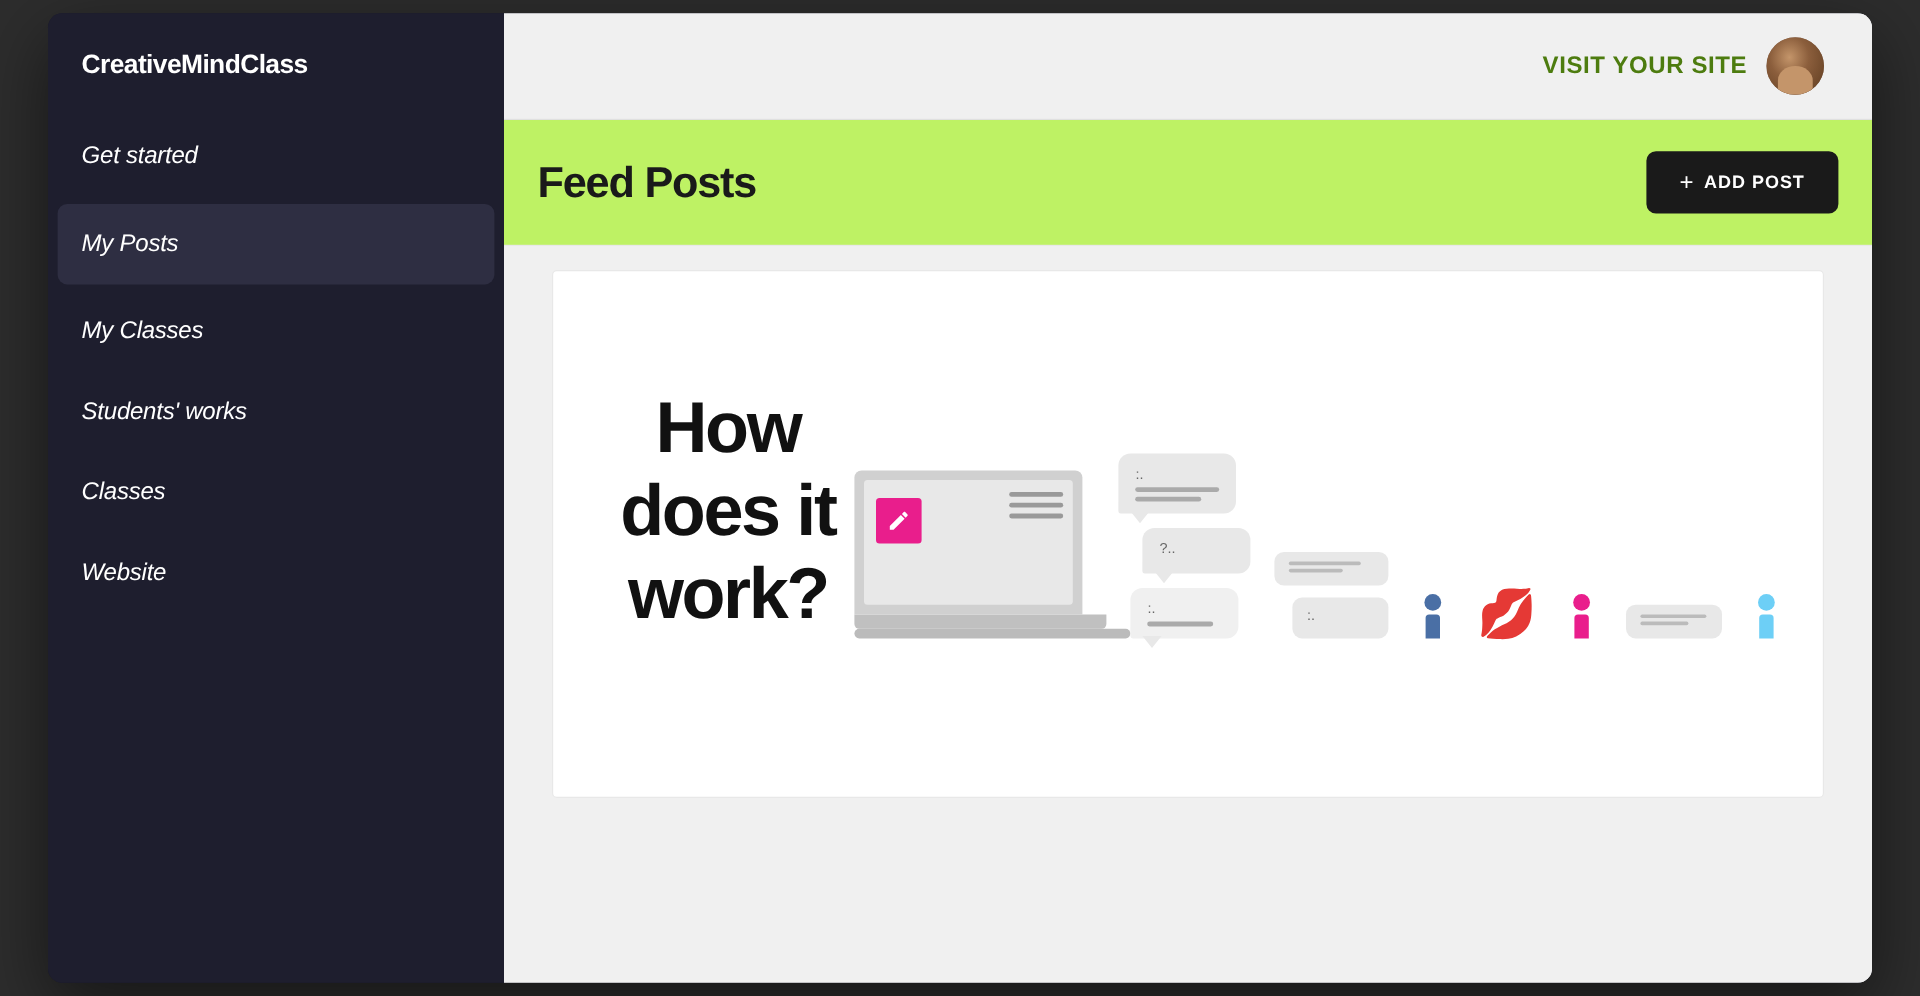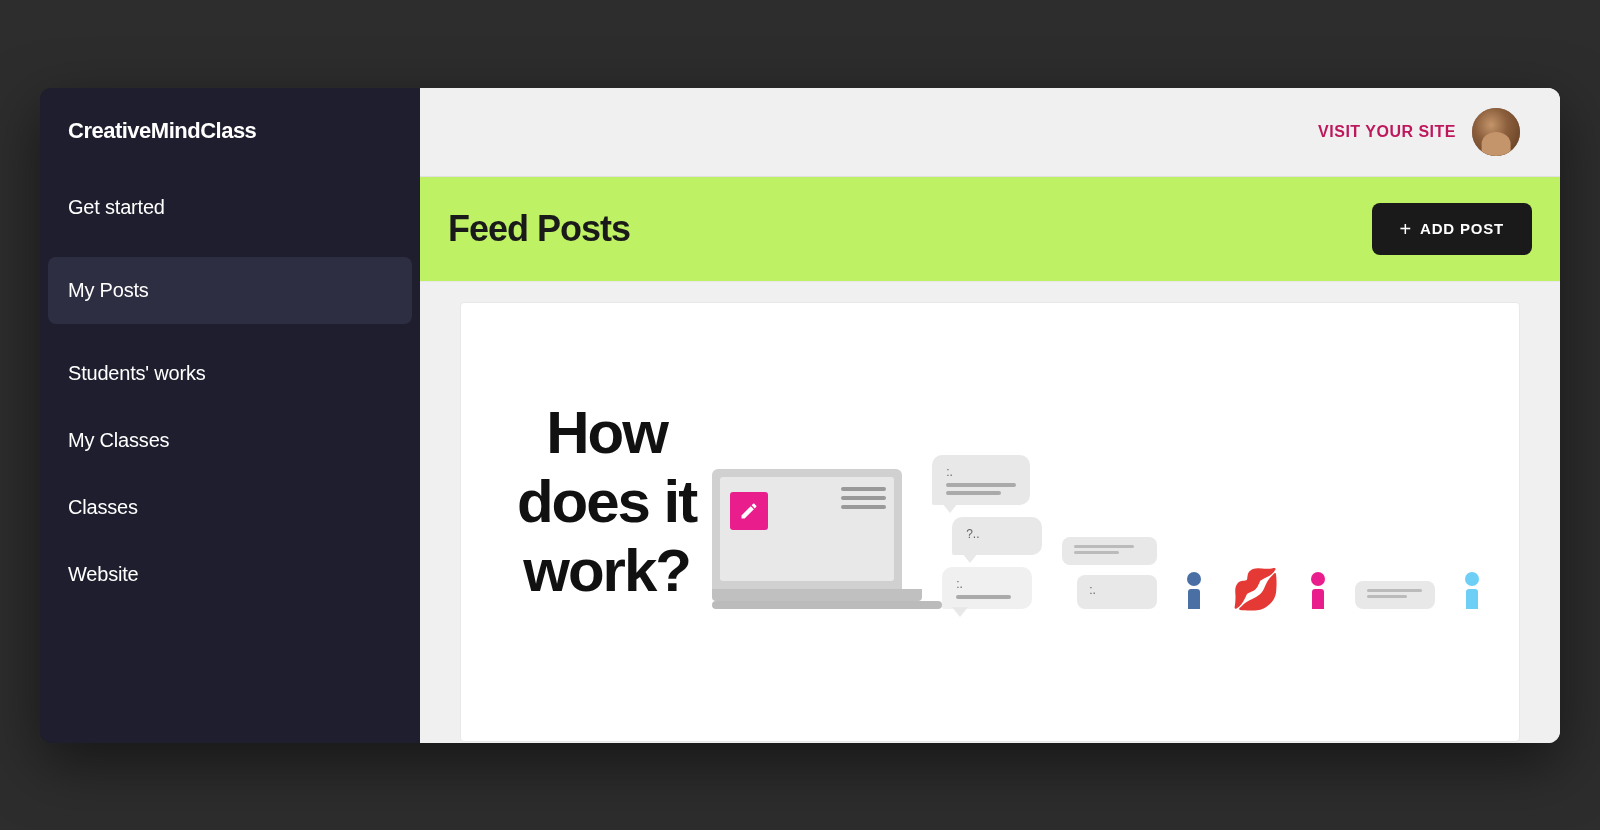--- a/index.html
+++ b/index.html
@@ -8,21 +8,21 @@
       background: #2d2d2d;
       display: flex;
       justify-content: center;
       align-items: center;
       min-height: 100vh;
       font-family: 'Helvetica Neue', Helvetica, Arial, sans-serif;
     }
 
     .app-window {
       width: 1520px;
-      height: 655px;
+      height: 808px;
       background: #1a1a2e;
       border-radius: 12px;
       overflow: hidden;
       display: flex;
       box-shadow: 0 20px 60px rgba(0,0,0,0.5);
     }
 
     
     .sidebar {
       width: 380px;
@@ -39,37 +39,38 @@
       font-size: 22px;
       font-weight: 800;
       letter-spacing: -0.5px;
     }
 
     .sidebar-nav {
       display: flex;
       flex-direction: column;
       padding: 10px 0;
       flex: 1;
+      font-style: italic;
     }
 
     .nav-item {
       padding: 22px 28px;
       color: #ffffff;
       font-size: 20px;
       font-weight: 500;
       cursor: pointer;
       border-radius: 0;
       transition: background 0.15s;
       letter-spacing: -0.2px;
     }
 
     .nav-item.active {
       background: #2e2e42;
       border-radius: 8px;
-      margin: 16px 8px;
+      margin: 6px 8px;
       padding: 22px 20px;
     }
 
     
     .main-content {
       flex: 1;
       background: #f0f0f0;
       display: flex;
       flex-direction: column;
       overflow: hidden;
@@ -86,23 +87,23 @@
       min-height: 70px;
     }
 
     .header-right {
       display: flex;
       align-items: center;
       gap: 16px;
     }
 
     .visit-site-link {
-      font-size: 16px;
+      font-size: 20px;
       font-weight: 700;
-      color: #be185d;
+      color: #4d7c0f;
       letter-spacing: 0.5px;
       text-transform: uppercase;
       cursor: pointer;
       text-decoration: none;
     }
 
     .avatar {
       width: 48px;
       height: 48px;
       border-radius: 50%;
@@ -399,22 +400,22 @@
 </head>
 <body>
 
 <div class="app-window">
 
   <div class="sidebar">
     <div class="sidebar-logo">CreativeMindClass</div>
     <nav class="sidebar-nav">
       <div class="nav-item">Get started</div>
       <div class="nav-item active">My Posts</div>
+      <div class="nav-item">My Classes</div>
       <div class="nav-item">Students' works</div>
-      <div class="nav-item">My Classes</div>
       <div class="nav-item">Classes</div>
       <div class="nav-item">Website</div>
     </nav>
   </div>
 
   <div class="main-content">
 
     <div class="header">
       <div class="header-right">
         <a class="visit-site-link">VISIT YOUR SITE</a>

